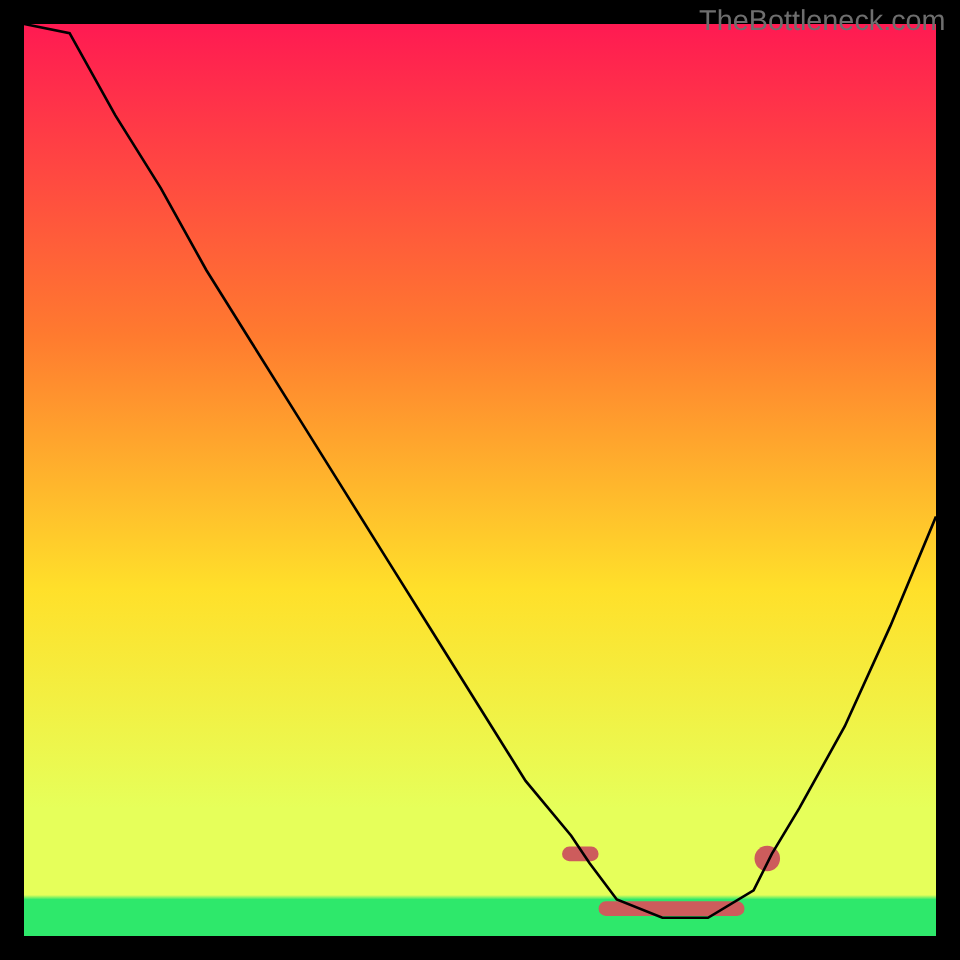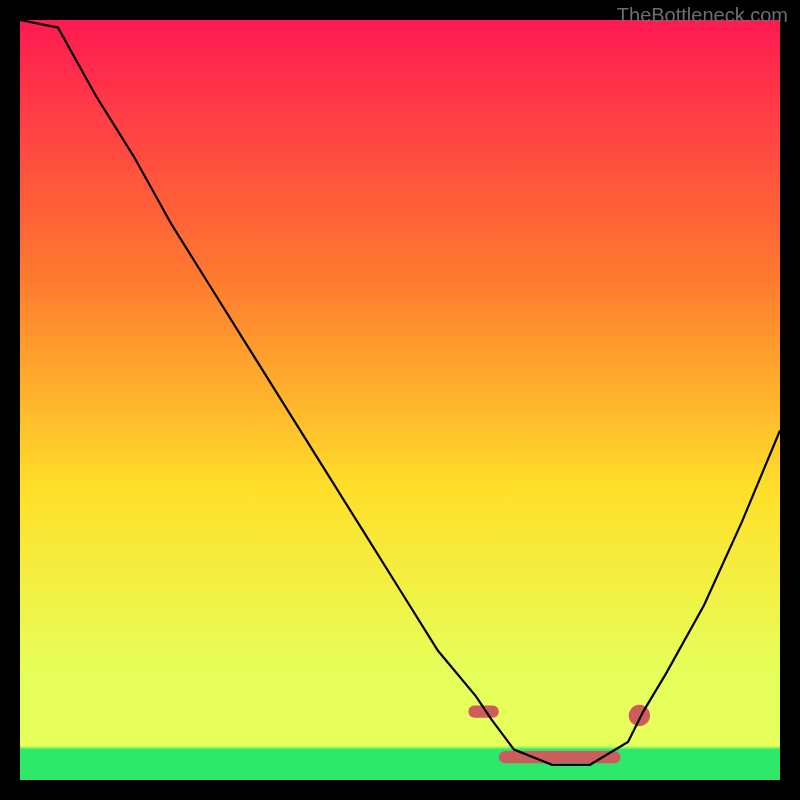--- a/index.html
+++ b/index.html
@@ -9,21 +9,21 @@
     height: 800px;
     background: #000;
     font-family: Arial, Helvetica, sans-serif;
     position: relative;
   }
   .attribution {
     position: absolute;
     top: 4px;
     right: 12px;
     color: #6e6e6e;
-    font-size: 20px;
+    font-size: 24px;
     z-index: 10;
   }
   .chart-frame {
     position: absolute;
     left: 20px;
     top: 20px;
     width: 760px;
     height: 760px;
     background: #000;
   }

